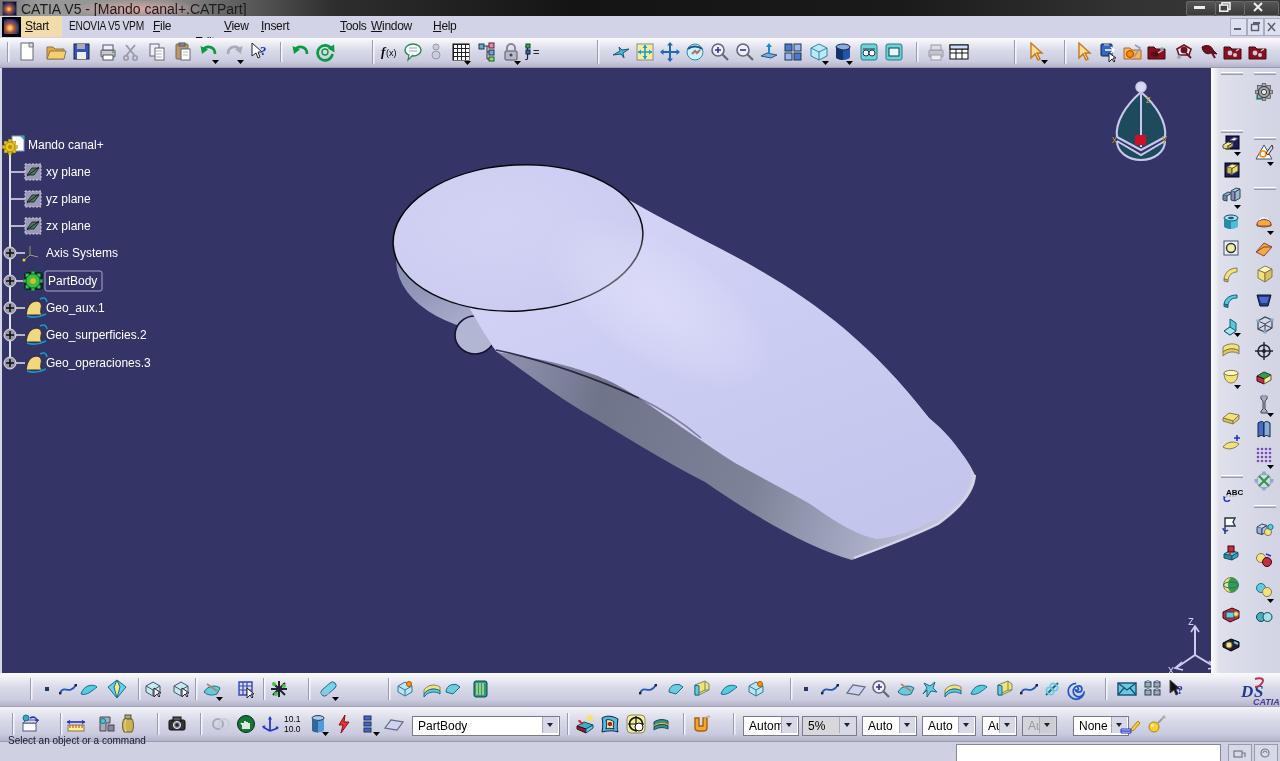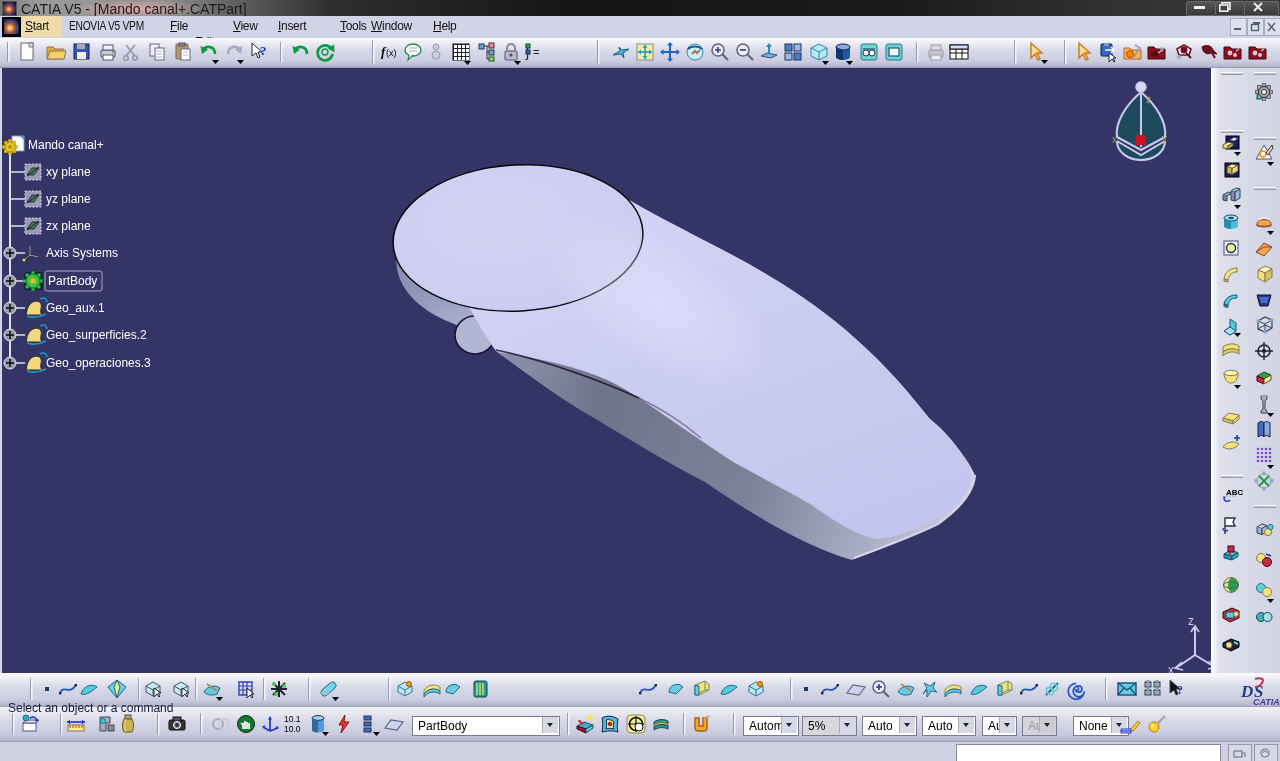--- a/index.html
+++ b/index.html
@@ -15,21 +15,21 @@
 #mico{left:2px;top:17px;width:19px;height:20px;background:#000;}
 #micoin{left:4px;top:19px;width:15px;height:15px;background:radial-gradient(circle at 40% 60%,#fc8 10%,#b52 35%,#348 60%,#000 90%);}
 .mi{top:19px;font-size:12px;color:#111;letter-spacing:-0.3px;white-space:nowrap;}
 .mi u{text-decoration:underline;}
 #mstart{left:18px;top:16px;width:44px;height:21px;background:#f2dcab;}
 .dwbtn{top:18px;width:15px;height:16px;background:#dde0ee;border:1px solid #a8adbd;}
 #toolbar{left:0;top:38px;width:1280px;height:29px;background:linear-gradient(#fafafd,#d8d9e8 45%,#cbccdf 80%,#b3b4c8);border-bottom:1px solid #9a9ab2;}
 #brow1{left:0;top:673px;width:1280px;height:33px;background:linear-gradient(#fafafd,#d8d9e8 45%,#cbccdf 80%,#b3b4c8);border-bottom:1px solid #a0a0b8;}
 #brow2{left:0;top:707px;width:1280px;height:34px;background:linear-gradient(#f2f2f8,#d6d7e6 45%,#c9cade 80%,#b3b4c8);border-bottom:1px solid #9a9ab2;}
 #statusbar{left:0;top:742px;width:1280px;height:19px;background:#cfd0e2;}
-#stattext{left:8px;top:701px;font-size:12px;color:#16163a;}
+#stattext{left:8px;top:735px;font-size:10px;color:#16163a;}
 #statbox{left:956px;top:744px;width:263px;height:17px;background:#fff;border:1px solid #889;}
 .sbtn{top:744px;width:22px;height:16px;background:#d8d9e8;border:1px solid #99a;}
 #viewport{left:2px;top:67px;width:1209px;height:606px;background:#343467;}
 #rightbar{left:1211px;top:67px;width:69px;height:606px;background:linear-gradient(to right,#fff,#dfe0ec 12%,#d2d3e3);}
 .combo{position:absolute;top:716px;height:18px;background:#fff;border:1px solid #7a7a8c;font-size:12px;color:#000;}
 .combo .lbl{position:absolute;left:5px;top:2px;white-space:nowrap;overflow:hidden;}
 .combo .arr{position:absolute;right:1px;top:0;width:15px;height:16px;background:#d8d9e8;border-left:1px solid #aab;}
 .combo .arr:after{content:"";position:absolute;left:4px;top:6px;border-left:3.5px solid transparent;border-right:3.5px solid transparent;border-top:4px solid #222;}
 
 </style>
@@ -203,24 +203,24 @@
     </svg>
   <svg class="abs" style="left:1253px;top:2px;" width="10" height="10">
       <path d="M1 1 L9 9 M9 1 L1 9" stroke="#eee" stroke-width="2"></path>
     </svg>
   <div id="menubar" class="abs"></div>
   <div id="mstart" class="abs"></div>
   <div id="mico" class="abs"></div>
   <div id="micoin" class="abs"></div>
   <div class="abs mi" style="left:25px;"><u>S</u>tart</div>
   <div class="abs mi" style="left:69px;transform:scaleX(.85);transform-origin:0 0;">ENOVIA V5 VPM</div>
-  <div class="abs mi" style="left:170px;"><u>F</u>ile</div>
+  <div class="abs mi" style="left:153px;"><u>F</u>ile</div>
   <div class="abs mi" style="left:195px;margin-top:16px;"><u>E</u>dit</div>
-  <div class="abs mi" style="left:233px;"><u>V</u>iew</div>
-  <div class="abs mi" style="left:278px;"><u>I</u>nsert</div>
+  <div class="abs mi" style="left:224px;"><u>V</u>iew</div>
+  <div class="abs mi" style="left:261px;"><u>I</u>nsert</div>
   <div class="abs mi" style="left:340px;"><u>T</u>ools</div>
   <div class="abs mi" style="left:371px;"><u>W</u>indow</div>
   <div class="abs mi" style="left:433px;"><u>H</u>elp</div>
   <div class="abs dwbtn" style="left:1230px;"></div>
   <div class="abs dwbtn" style="left:1247px;"></div>
   <div class="abs dwbtn" style="left:1264px;"></div>
   <svg class="abs" style="left:1233px;top:20px" width="10" height="12">
       <rect x="1" y="8" width="7" height="2" fill="#55606e"></rect>
     </svg>
   <svg class="abs" style="left:1250px;top:20px" width="11" height="12">

